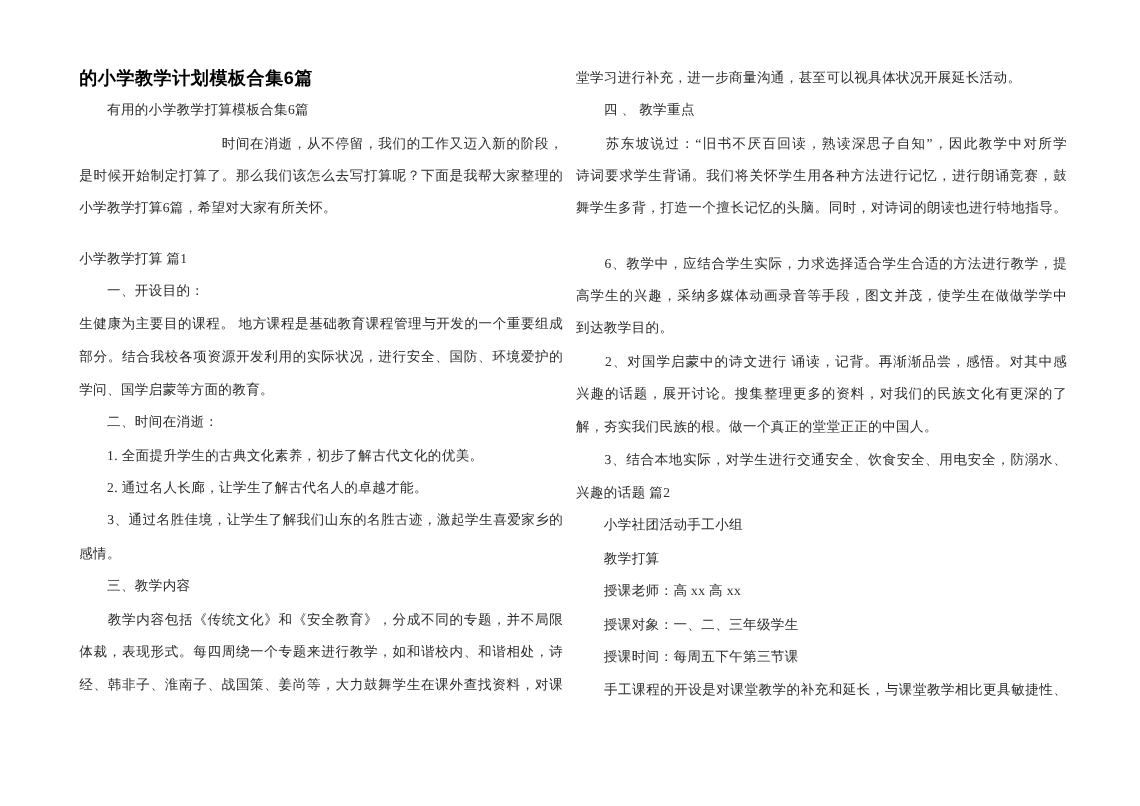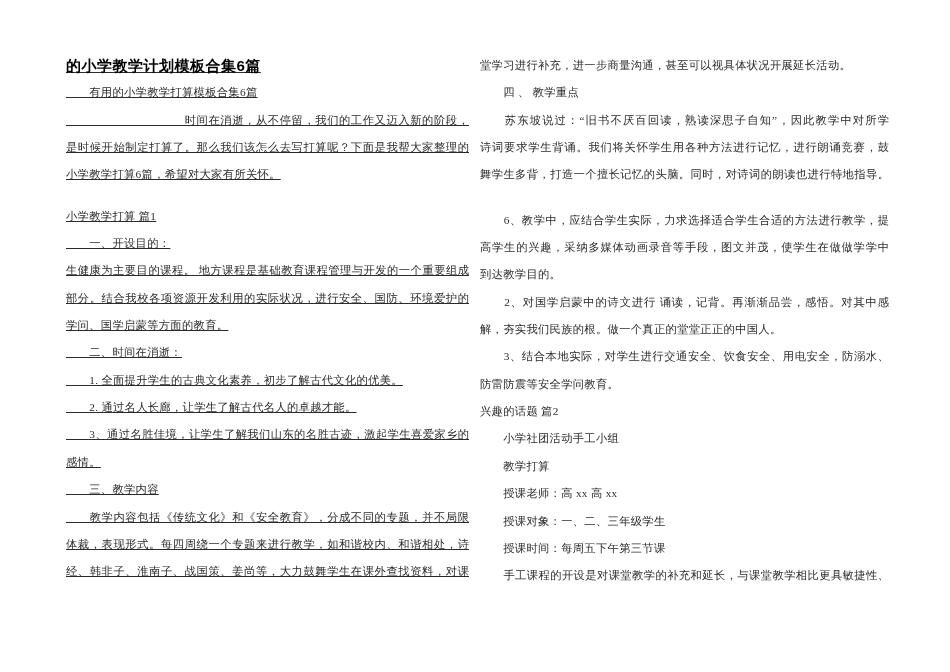--- a/index.html
+++ b/index.html
@@ -13,21 +13,21 @@
   .page {
     position: absolute; inset: 0;
     background: #ffffff;
   }
   .col {
     position: absolute;
     top: 52px;
     color: #2b2b2b;
     font-size: 11.3px;
   }
-  .col-left  { left: 66px;  width: 403px; text-decoration: underline; }
+  .col-left  { left: 66px;  width: 403px; }
   .col-right { left: 480px; width: 409px; }
   .line {
     height: 27.35px;
     line-height: 27.35px;
     white-space: nowrap;
     letter-spacing: 0.3px;
   }
   .line.fill {
     white-space: normal;
     text-align: justify;
@@ -75,23 +75,23 @@
       <div class="line">堂学习进行补充，进一步商量沟通，甚至可以视具体状况开展延长活动。</div>
       <div class="line">　　四 、 教学重点</div>
       <div class="line fill">　　苏东坡说过：“旧书不厌百回读，熟读深思子自知”，因此教学中对所学</div>
       <div class="line fill">诗词要求学生背诵。我们将关怀学生用各种方法进行记忆，进行朗诵竞赛，鼓</div>
       <div class="line fill">舞学生多背，打造一个擅长记忆的头脑。同时，对诗词的朗读也进行特地指导。</div>
       <div class="spacer"></div>
       <div class="line fill">　　6、教学中，应结合学生实际，力求选择适合学生合适的方法进行教学，提</div>
       <div class="line fill">高学生的兴趣，采纳多媒体动画录音等手段，图文并茂，使学生在做做学学中</div>
       <div class="line">到达教学目的。</div>
       <div class="line fill">　　2、对国学启蒙中的诗文进行 诵读，记背。再渐渐品尝，感悟。对其中感</div>
+      <div class="line fill">兴趣的话题，展开讨论。搜集整理更多的资料，对我们的民族文化有更深的了</div>
       <div class="line">解，夯实我们民族的根。做一个真正的堂堂正正的中国人。</div>
       <div class="line fill">　　3、结合本地实际，对学生进行交通安全、饮食安全、用电安全，防溺水、</div>
-      <div class="line">防雷防震等安全学问教育。</div>
       <div class="line">兴趣的话题 篇2</div>
       <div class="line">　　小学社团活动手工小组</div>
       <div class="line">　　教学打算</div>
       <div class="line">　　授课老师：高 xx 高 xx</div>
       <div class="line">　　授课对象：一、二、三年级学生</div>
       <div class="line">　　授课时间：每周五下午第三节课</div>
       <div class="line fill">　　手工课程的开设是对课堂教学的补充和延长，与课堂教学相比更具敏捷性、</div>
     </div>
 </div>
 

